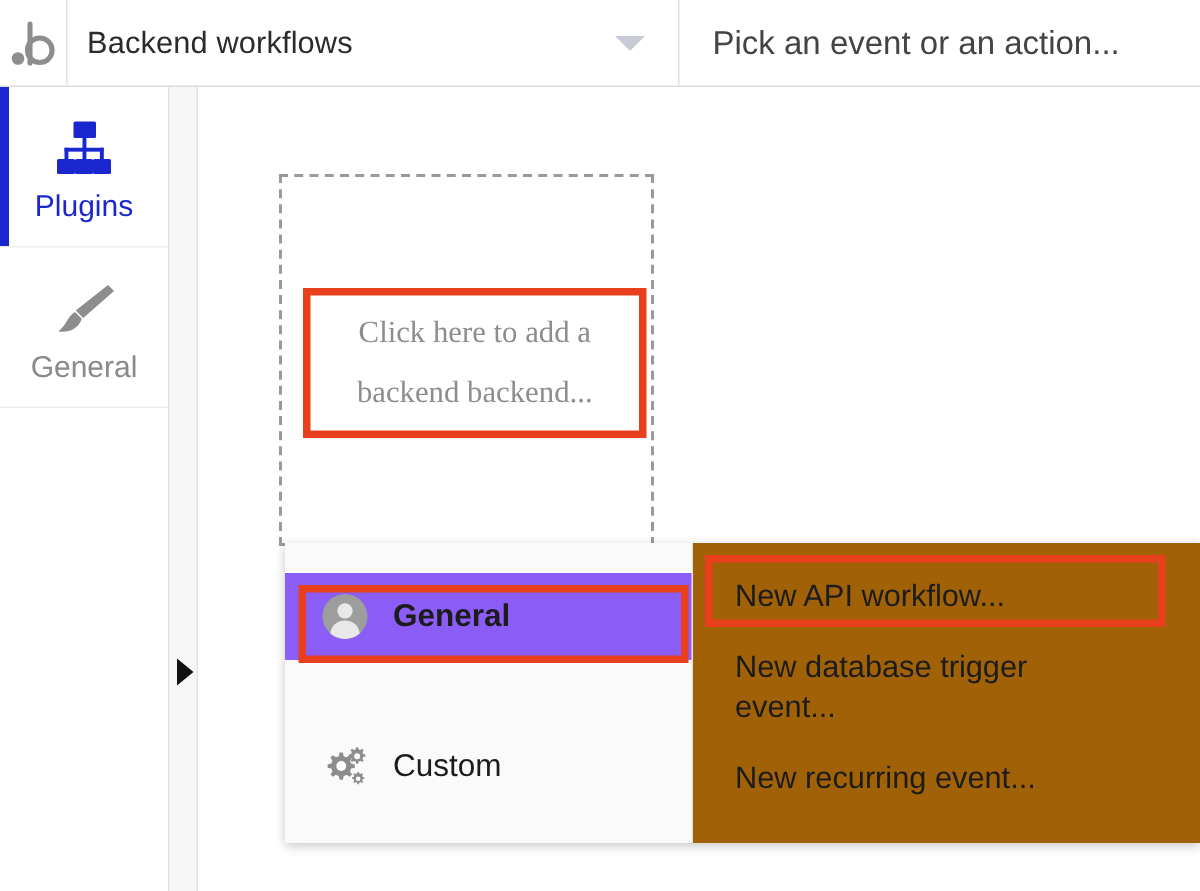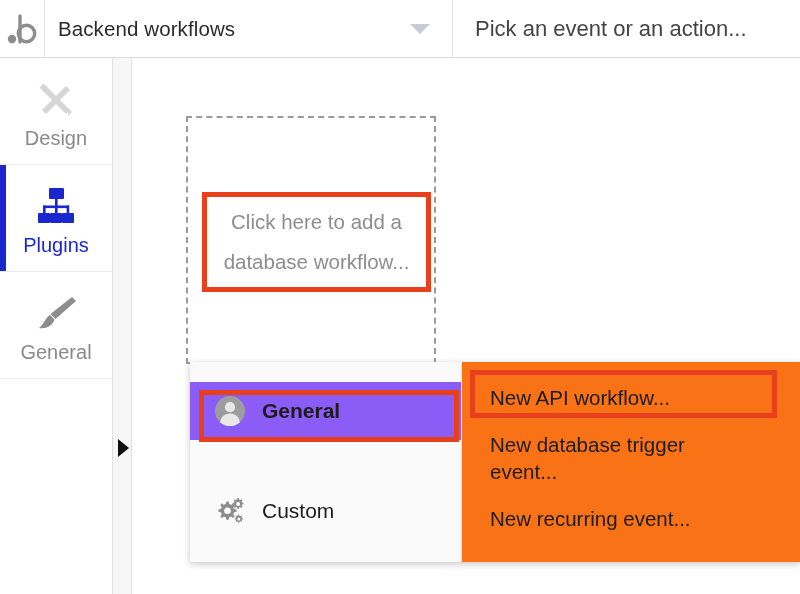--- a/index.html
+++ b/index.html
@@ -174,20 +174,21 @@
     display: flex;
     flex-direction: column;
     align-items: center;
     justify-content: center;
     color: #8d8d8d;
     font-size: 20.5px;
     line-height: 40px;
     box-sizing: border-box;
     text-align: center;
     background: #ffffff;
+    font-family: Liberation Serif, serif;
   }
 
   
   .menu-wrap {
     position: absolute;
     left: 58px;
     top: 304px;
     width: 610px;
     height: 200px;
     display: flex;
@@ -197,21 +198,21 @@
   .menu-col-left {
     width: 272px;
     min-width: 272px;
     background: #fafafa;
     border-right: 1px solid #e3e3e3;
     box-sizing: border-box;
     position: relative;
   }
   .menu-col-right {
     flex: 1;
-    background: #f97316;
+    background: #a16207;
     box-sizing: border-box;
     padding-top: 9px;
   }
 
   .cat-item {
     height: 58px;
     display: flex;
     align-items: center;
     padding-left: 24px;
     box-sizing: border-box;
@@ -279,33 +280,20 @@
       <span class="title-caret"></span>
     </div>
 
     <div class="pick-cell">
       <span class="pick-text">Pick an event or an action...</span>
     </div>
   </div>
 
   <div class="sidebar">
 
-    <div class="side-item">
-      <span class="ico">
-        <svg width="52" height="52" viewBox="0 0 52 52" aria-hidden="true">
-          <g fill="#d6d6d6">
-            <path d="M12 16 L16 12 L40 36 L36 40 Z"></path>
-            <path d="M9.5 13.5 L13.5 9.5 L19 15 L15 19 Z"></path>
-            <path d="M36 12 L40 16 L16 40 L12 36 Z"></path>
-            <path d="M38 34 L42 38 L38 42 Z"></path>
-          </g>
-        </svg>
-      </span>
-      <span class="lbl">Design</span>
-    </div>
 
     <div class="side-item active">
       <span class="ico">
         <svg width="52" height="46" viewBox="0 0 52 46" aria-hidden="true">
           <g fill="#1a27cf">
             <rect x="19" y="4" width="15" height="11" rx="1"></rect>
             <rect x="8" y="29" width="12" height="10" rx="1"></rect>
             <rect x="20" y="29" width="12" height="10" rx="1"></rect>
             <rect x="32" y="29" width="12" height="10" rx="1"></rect>
             <rect x="25" y="15" width="2.6" height="8"></rect>
@@ -337,21 +325,21 @@
   <div class="collapse-strip">
     <span class="collapse-arrow"></span>
   </div>
 
   <div class="canvas">
 
     <div class="dashed-box"></div>
 
     <div class="add-wf-text">
       <span>Click here to add a</span>
-      <span>database workflow...</span>
+      <span>backend backend...</span>
     </div>
 
     <div class="menu-wrap">
 
       <div class="menu-col-left">
 
         <div class="cat-item first selected">
           <span class="cat-ico">
             <svg width="32" height="32" viewBox="0 0 32 32" aria-hidden="true">
               <circle cx="16" cy="16" r="15" fill="#9d9d9d"></circle>

